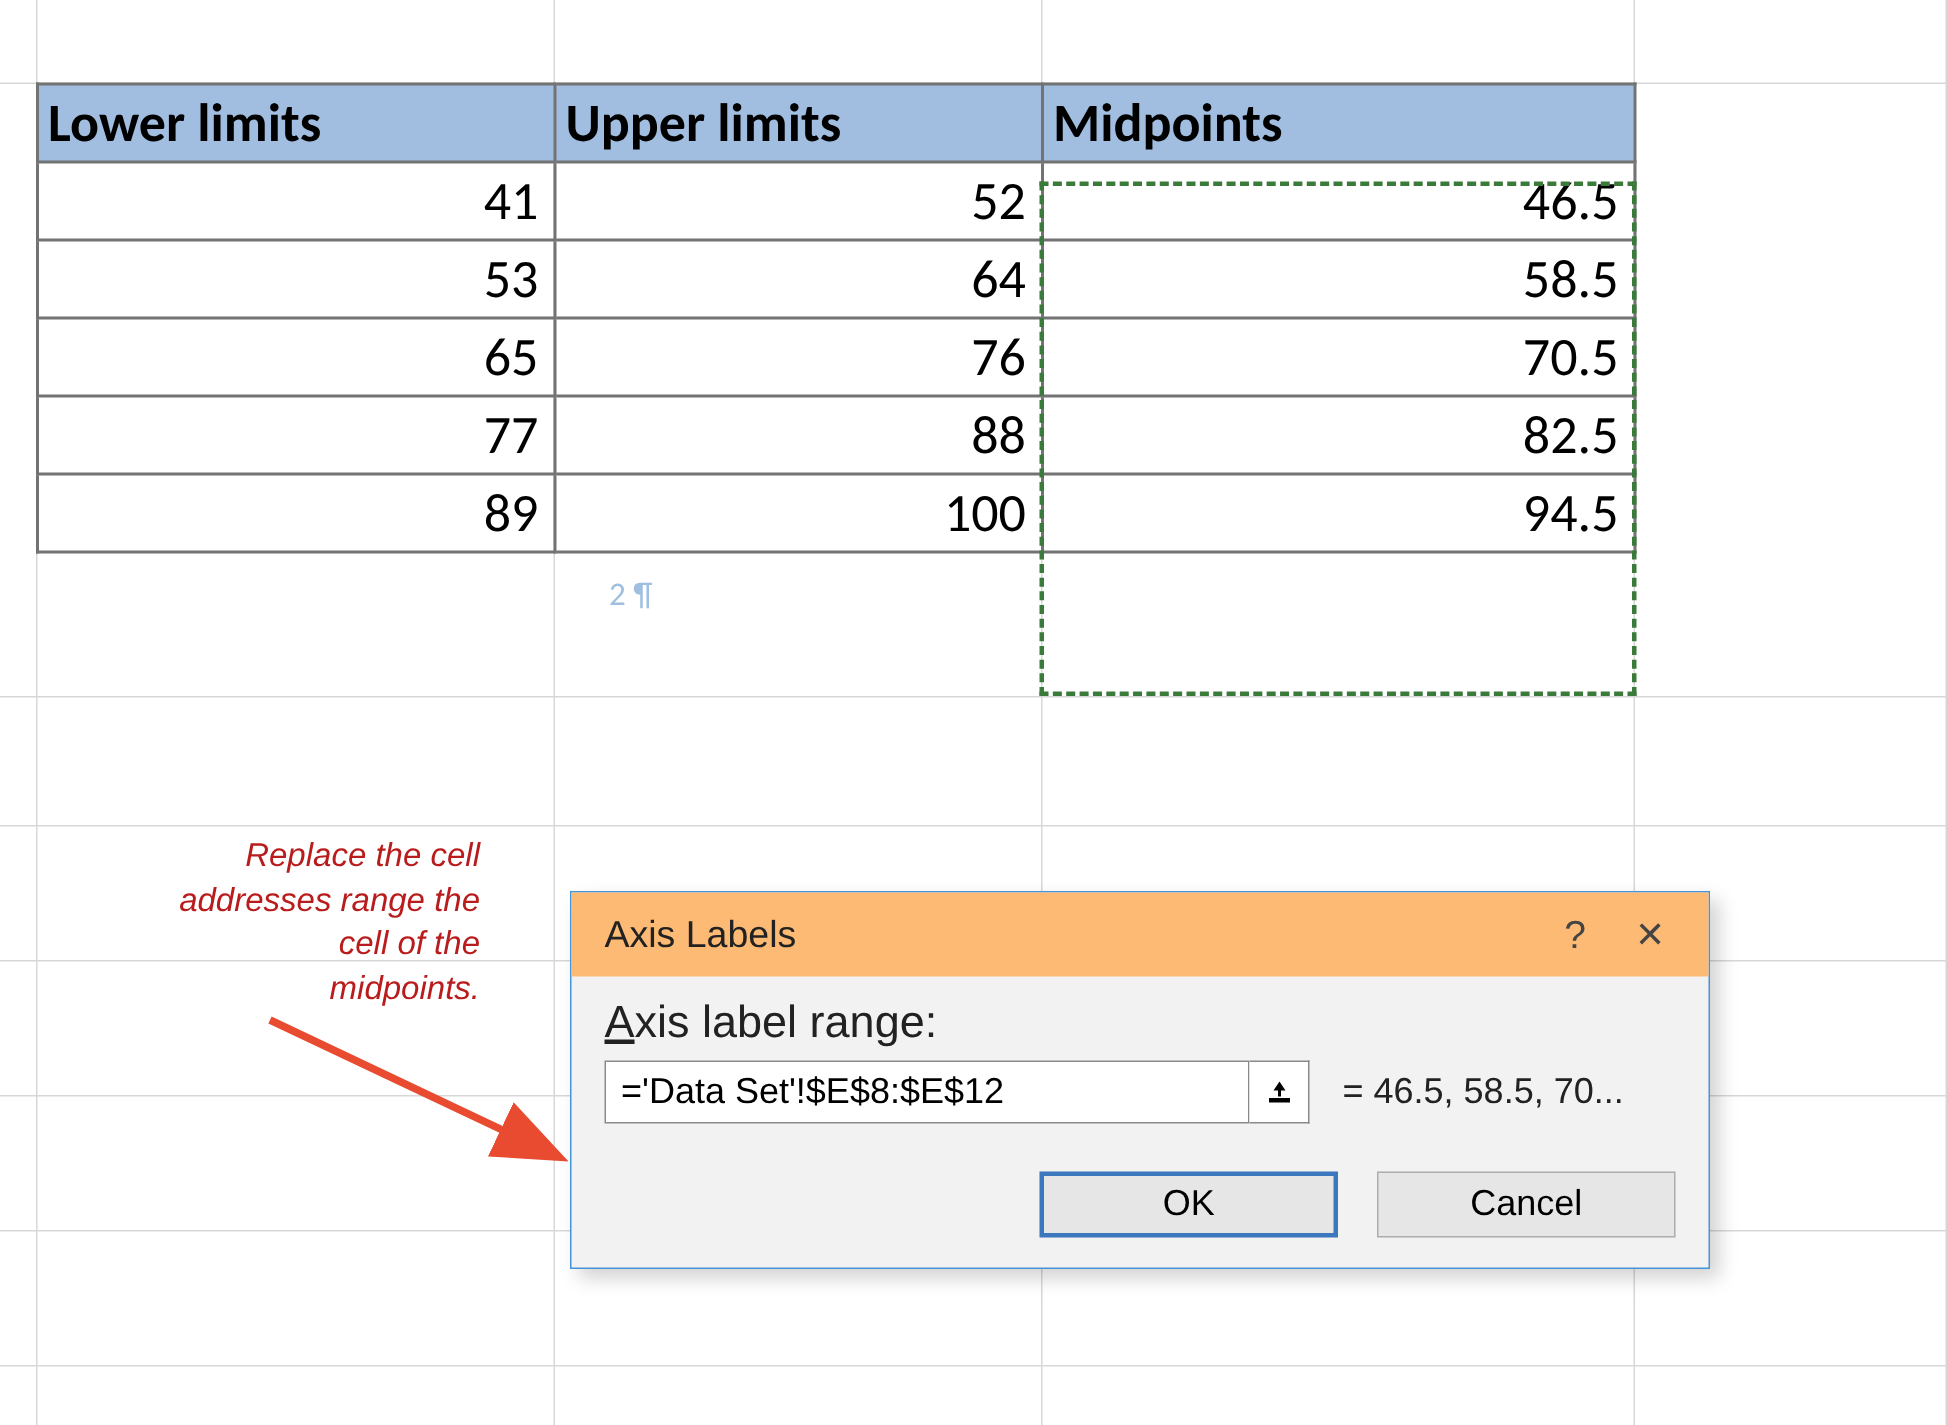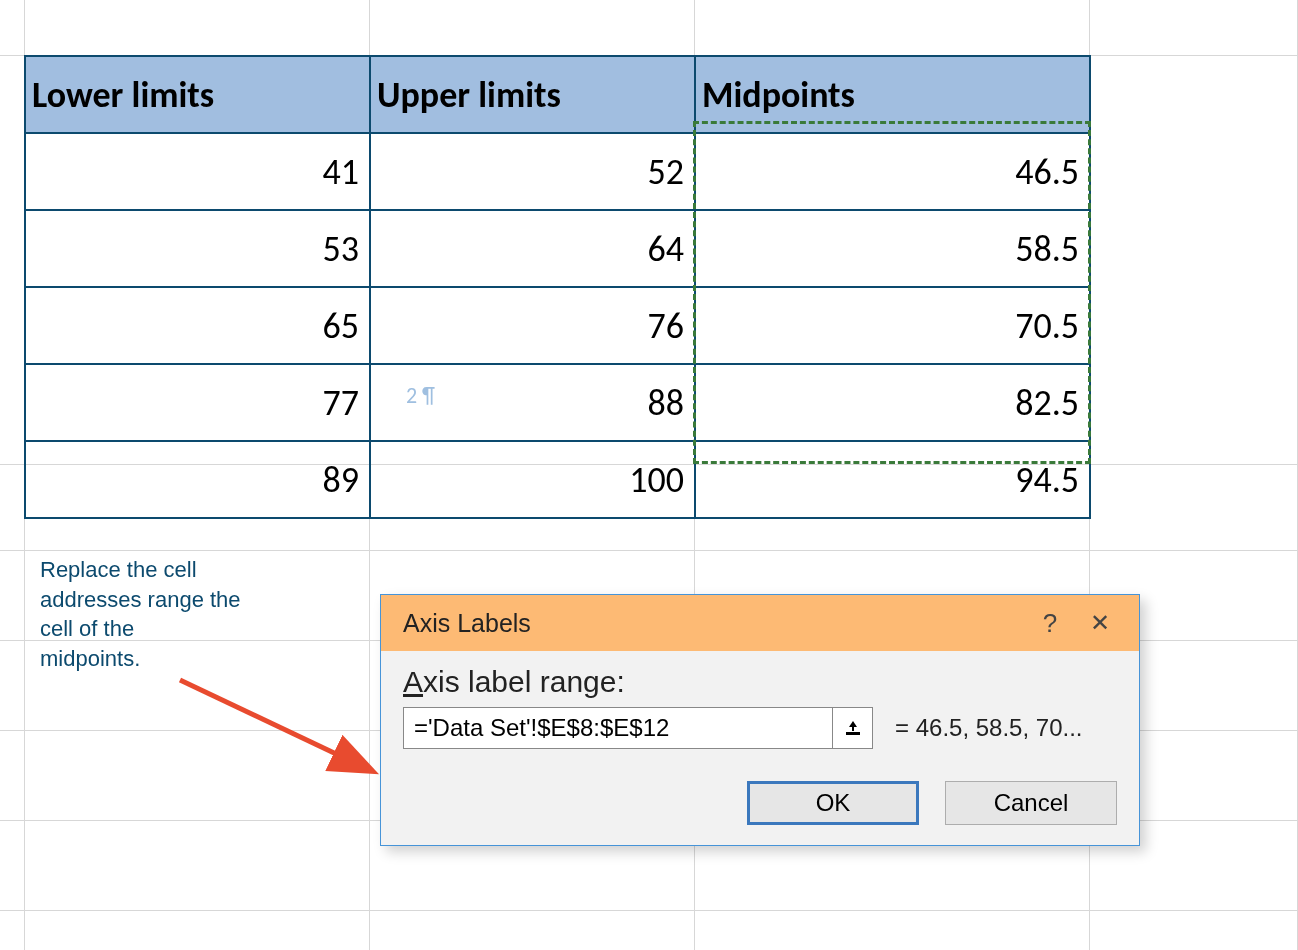--- a/index.html
+++ b/index.html
@@ -23,23 +23,23 @@
   .gridline-v { position: absolute; top: 0; bottom: 0; width: 1px; background: #d7d7d7; }
   .gridline-h { position: absolute; left: 0; right: 0; height: 1px; background: #d7d7d7; }
 
   .data-table {
     position: absolute;
     left: 24px;
     top: 55px;
     border-collapse: collapse;
   }
   .data-table th, .data-table td {
-    border: 2px solid #0c4a6e;
+    border: 2px solid #737373;
     font-size: 36px;
-    height: 77px;
+    height: 52px;
     padding: 0 10px 0 6px;
   }
   .data-table th {
     background: #a1bee0;
     font-weight: 700;
     text-align: left;
     font-size: 36px;
   }
   .data-table td {
     text-align: right;
@@ -52,26 +52,27 @@
   
   .ants {
     position: absolute;
     border: 3px dashed #3a7a3a;
     pointer-events: none;
   }
 
   
   .annotation {
     position: absolute;
-    color: #0c4a6e;
+    color: #b91c1c;
     font-family: Arial, sans-serif;
     font-size: 22px;
-    text-align: left;
+    text-align: right;
     line-height: 1.35;
     width: 280px;
+    font-style: italic;
   }
   .arrow {
     position: absolute;
     pointer-events: none;
   }
 
   
   .dialog {
     position: absolute;
     left: 380px;
@@ -141,21 +142,21 @@
     font-size: 24px;
     color: #222;
   }
   .dlg-buttons {
     display: flex;
     justify-content: flex-end;
     gap: 26px;
     padding: 14px 22px 20px 22px;
   }
   .btn {
-    width: 172px;
+    width: 199px;
     height: 44px;
     font-size: 24px;
     font-family: "Segoe UI", Arial, sans-serif;
     background: #e6e6e6;
     border: 1px solid #adadad;
     cursor: pointer;
   }
   .btn-primary {
     border: 3px solid #3b78bd;
     background: #e6e6e6;

